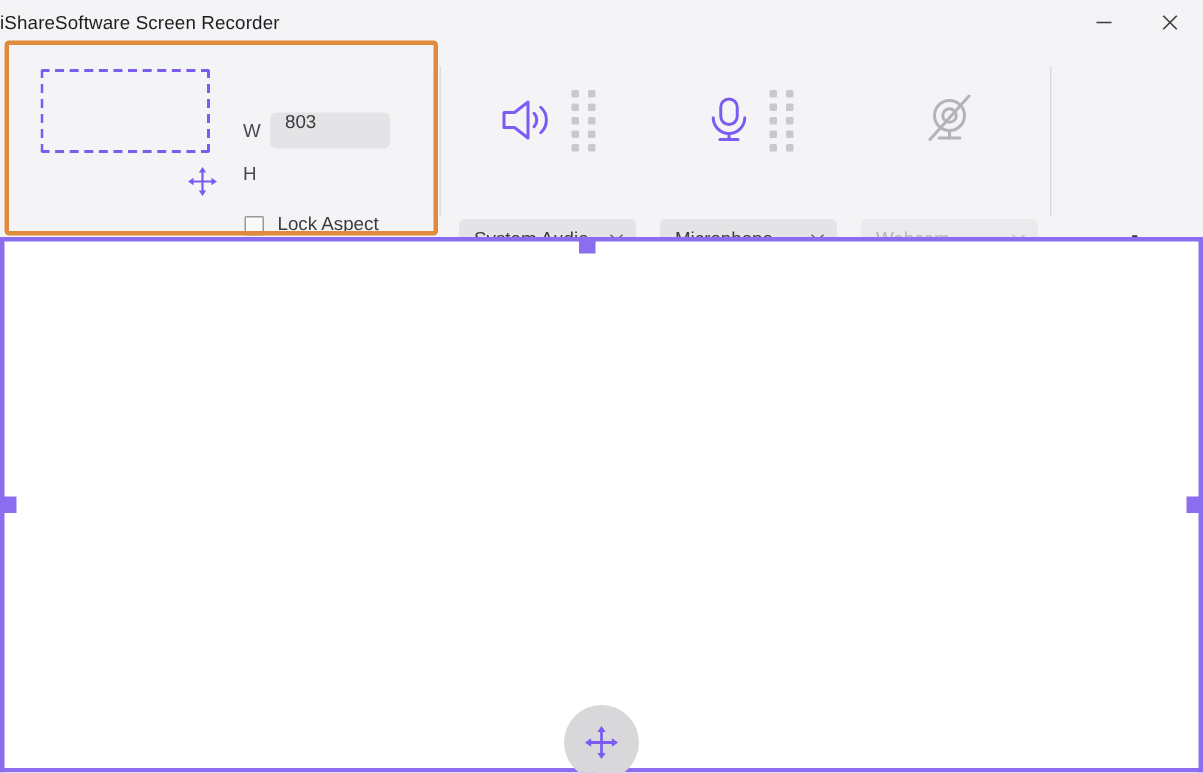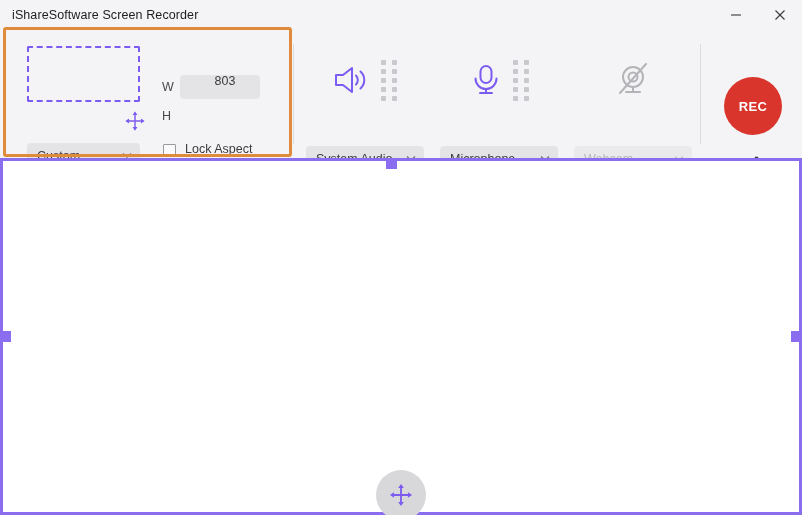--- a/index.html
+++ b/index.html
@@ -25,21 +25,20 @@
   #titlebar {
     position: absolute;
     left: 0; top: 0;
     width: 802px;
     height: 30px;
     background: #f4f4f6;
     display: flex;
     align-items: center;
   }
   #title-text {
-    margin-left: 12px;
     font-size: 12.5px;
     color: #1d1d1f;
     letter-spacing: 0.1px;
   }
   .win-btns {
     position: absolute;
     right: 0; top: 0;
     height: 30px;
     display: flex;
   }
@@ -112,21 +111,20 @@
     height: 24px;
     background: #e4e4e6;
     border: none;
     border-radius: 4px;
     font-family: "Liberation Sans", sans-serif;
     font-size: 12.5px;
     color: #3c3c3f;
     padding: 0 0 13px 10px;
     box-sizing: border-box;
     outline: none;
-    text-align: center;
   }
 
   #ratio-select {
     position: absolute;
     left: 27px; top: 113px;
     width: 113px;
     height: 25px;
     background: #e4e4e6;
     border-radius: 4px;
     display: flex;
@@ -327,26 +325,20 @@
 
       <div class="dim-row" id="row-w">
         <span class="dim-label">W</span>
         <input class="dim-input" type="text" value="803" style="">
       </div>
 
       <div class="dim-row" id="row-h">
         <span class="dim-label">H</span>
       </div>
 
-      <div id="ratio-select">
-        <span class="sel-label">Custom</span>
-        <svg width="10" height="7" viewBox="0 0 10 7">
-          <polyline points="1,1.5 5,5.2 9,1.5" fill="none" stroke="#6b6b70" stroke-width="1.1"></polyline>
-        </svg>
-      </div>
 
       <div id="lock-wrap">
         <div id="lock-checkbox"></div>
         <span id="lock-label">Lock Aspect Ratio</span>
       </div>
     </div>
 
     <div class="device" id="dev-system">
       <div class="dev-icon-row">
         <svg width="38" height="32" viewBox="0 0 38 32">
@@ -415,21 +407,20 @@
         </svg>
       </div>
       <div class="dev-select disabled">
         <span class="sel-label">Webcam</span>
         <svg class="chev" width="10" height="7" viewBox="0 0 10 7">
           <polyline points="1,1.5 5,5.2 9,1.5" fill="none" stroke="currentColor" stroke-width="1.1"></polyline>
         </svg>
       </div>
     </div>
 
-    <div id="rec-button">REC</div>
 
     <div id="settings-wrap">
       <svg width="17" height="17" viewBox="0 0 17 17">
         <path fill="#3a3a3c" d="M8.5 0.8 L10.1 0.8 L10.5 2.9 A5.9 5.9 0 0 1 11.9 3.7 L13.9 2.9 L15.2 4.7 L13.7 6.2 A5.9 5.9 0 0 1 13.7 7.9 L15.2 9.4 L13.9 11.2 L11.9 10.4 A5.9 5.9 0 0 1 10.5 11.2 L10.1 13.3 L8.5 13.3 L6.9 13.3 L6.5 11.2 A5.9 5.9 0 0 1 5.1 10.4 L3.1 11.2 L1.8 9.4 L3.3 7.9 A5.9 5.9 0 0 1 3.3 6.2 L1.8 4.7 L3.1 2.9 L5.1 3.7 A5.9 5.9 0 0 1 6.5 2.9 L6.9 0.8 Z"></path>
         <circle cx="8.5" cy="7.05" r="2.5" fill="#f4f4f6"></circle>
       </svg>
       <svg id="settings-chev" width="10" height="7" viewBox="0 0 10 7">
         <polyline points="1,1.5 5,5.2 9,1.5" fill="none" stroke="currentColor" stroke-width="1.2"></polyline>
       </svg>
     </div>

